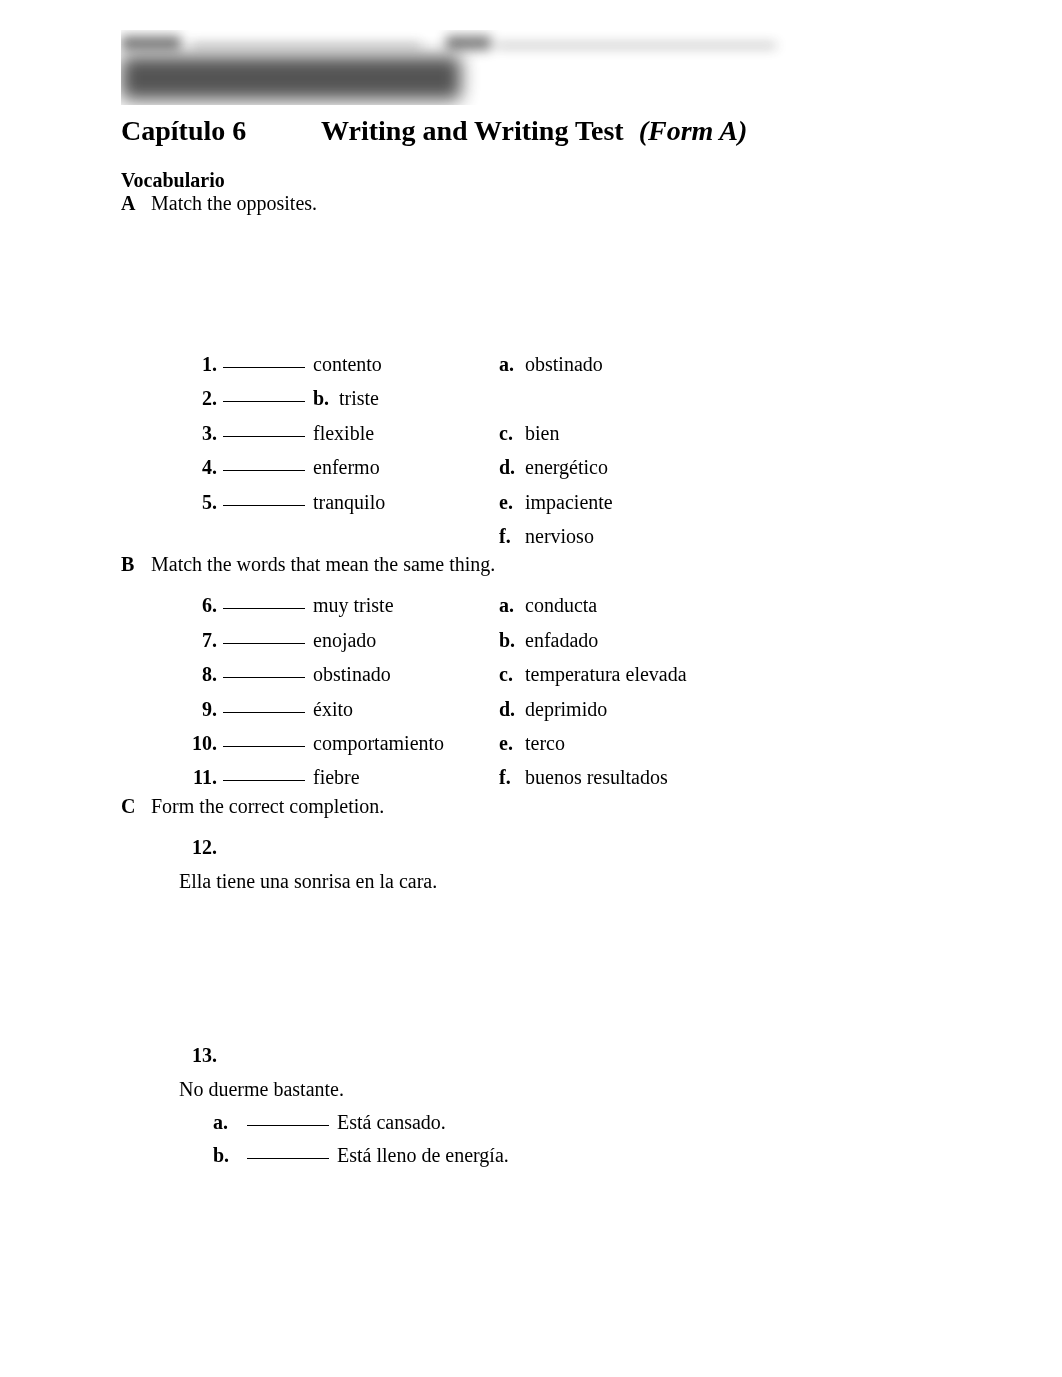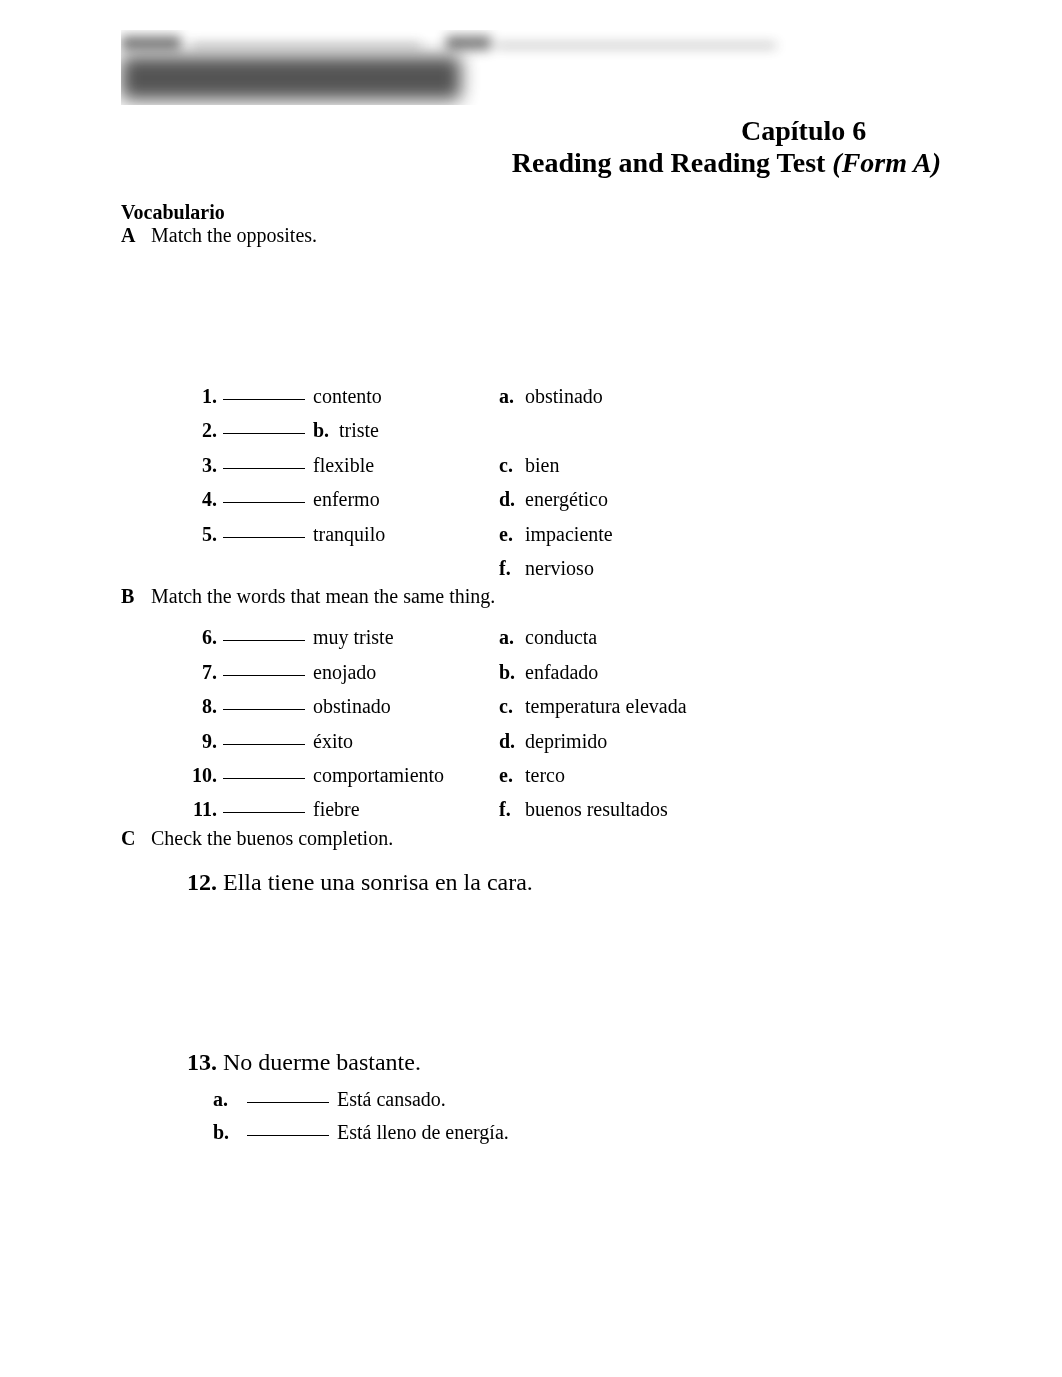--- a/index.html
+++ b/index.html
@@ -69,34 +69,34 @@
       height: 44px;
       background: #1a1a1a;
       border-radius: 6px;
       filter: blur(9px);
       opacity: 0.75;
     }
     .heading-row {
       display: flex;
       align-items: flex-end;
       margin-bottom: 22px;
-      flex-direction: column;
     }
     .chapter {
       font-size: 28px;
       font-weight: bold;
       width: 200px;
     }
     .test-title {
       font-size: 28px;
       font-weight: bold;
     }
     .test-title .form {
       font-style: italic;
       font-weight: bold;
+      margin-left: 8px;
     }
     .section-title {
       font-size: 20px;
       font-weight: bold;
     }
     .instr-row {
       display: flex;
       align-items: baseline;
       font-size: 20px;
       margin-bottom: 12px;
@@ -133,23 +133,24 @@
     .match-word {
       width: 186px;
     }
     .opt-letter {
       font-weight: bold;
       width: 26px;
     }
     .opt-word { }
     .q-row {
       display: flex;
-      align-items: flex-end;
-      font-size: 24px;
+      align-items: flex-start;
+      font-size: 20px;
       line-height: 1.7;
+      flex-direction: column;
     }
     .q-num {
       width: 44px;
       text-align: right;
       font-weight: bold;
       padding-right: 6px;
     }
     .q-text { }
     .choice-row {
       display: flex;
@@ -183,21 +184,21 @@
       <div class="line1"></div>
       <div class="lbl2"></div>
       <div class="line2"></div>
     </div>
     <div class="big-title"></div>
   </div>
 
   <div class="heading-row">
     <div class="chapter">Capítulo 6</div>
     <div class="test-title">
-      <span>Reading and Reading Test</span>
+      <span>Writing and Writing Test</span>
       <span class="form">(Form A)</span>
     </div>
   </div>
 
   <div class="section-title">Vocabulario</div>
 
   <div class="instr-row">
     <div class="instr-letter">A</div>
     <div>Match the opposites.</div>
   </div>
@@ -292,21 +293,21 @@
       <div class="match-num">11.</div>
       <div class="match-blank"></div>
       <div class="match-word">fiebre</div>
       <div class="opt-letter">f.</div>
       <div class="opt-word">buenos resultados</div>
     </div>
   </div>
 
   <div class="instr-row">
     <div class="instr-letter">C</div>
-    <div>Check the buenos completion.</div>
+    <div>Form the correct completion.</div>
   </div>
 
   <div class="exercise">
     <div class="q-row">
       <div class="q-num">12.</div>
       <div class="q-text">Ella tiene una sonrisa en la cara.</div>
     </div>
     <div class="spacer-c"></div>
 
     <div class="q-row">

